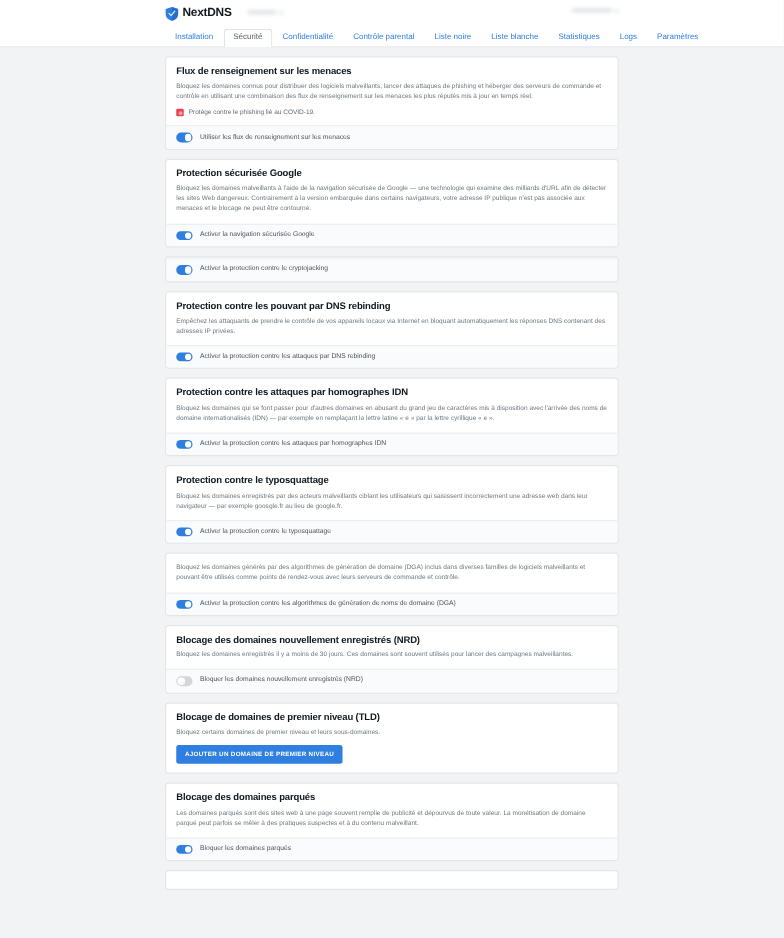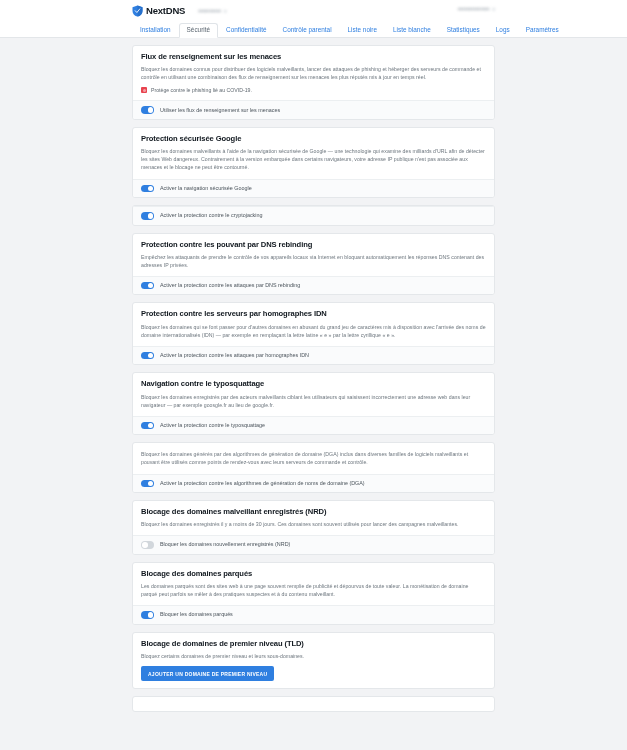--- a/index.html
+++ b/index.html
@@ -255,33 +255,33 @@
         </div>
         <div class="card-footer">
           <div class="toggle">
             <span class="knob"></span>
           </div>
           <span class="toggle-label">Activer la protection contre les attaques par DNS rebinding</span>
         </div>
       </div>
       <div class="card">
         <div class="card-body">
-          <div class="card-title">Protection contre les serveurs par homographes IDN</div>
+          <div class="card-title">Protection contre les attaques par homographes IDN</div>
           <div class="card-desc">Bloquez les domaines qui se font passer pour d'autres domaines en abusant du grand jeu de caractères mis à disposition avec l'arrivée des noms de domaine internationalisés (IDN) — par exemple en remplaçant la lettre latine « e » par la lettre cyrillique « е ».</div>
         </div>
         <div class="card-footer">
           <div class="toggle">
             <span class="knob"></span>
           </div>
           <span class="toggle-label">Activer la protection contre les attaques par homographes IDN</span>
         </div>
       </div>
       <div class="card">
         <div class="card-body">
-          <div class="card-title">Navigation contre le typosquattage</div>
+          <div class="card-title">Protection contre le typosquattage</div>
           <div class="card-desc">Bloquez les domaines enregistrés par des acteurs malveillants ciblant les utilisateurs qui saisissent incorrectement une adresse web dans leur navigateur — par exemple goosgle.fr au lieu de google.fr.</div>
         </div>
         <div class="card-footer">
           <div class="toggle">
             <span class="knob"></span>
           </div>
           <span class="toggle-label">Activer la protection contre le typosquattage</span>
         </div>
       </div>
       <div class="card">
@@ -290,43 +290,43 @@
         </div>
         <div class="card-footer">
           <div class="toggle">
             <span class="knob"></span>
           </div>
           <span class="toggle-label">Activer la protection contre les algorithmes de génération de noms de domaine (DGA)</span>
         </div>
       </div>
       <div class="card">
         <div class="card-body">
-          <div class="card-title">Blocage des domaines malveillant enregistrés (NRD)</div>
+          <div class="card-title">Blocage des domaines nouvellement enregistrés (NRD)</div>
           <div class="card-desc">Bloquez les domaines enregistrés il y a moins de 30 jours. Ces domaines sont souvent utilisés pour lancer des campagnes malveillantes.</div>
         </div>
         <div class="card-footer">
           <div class="toggle off">
             <span class="knob"></span>
           </div>
           <span class="toggle-label">Bloquer les domaines nouvellement enregistrés (NRD)</span>
         </div>
+      </div>
+      <div class="card">
+        <div class="card-body"><div class="card-title">Blocage de domaines de premier niveau (TLD)</div><div class="card-desc">Bloquez certains domaines de premier niveau et leurs sous-domaines.</div><button class="btn-primary">Ajouter un domaine de premier niveau</button></div>
       </div>
       <div class="card">
         <div class="card-body">
           <div class="card-title">Blocage des domaines parqués</div>
           <div class="card-desc">Les domaines parqués sont des sites web à une page souvent remplie de publicité et dépourvus de toute valeur. La monétisation de domaine parqué peut parfois se mêler à des pratiques suspectes et à du contenu malveillant.</div>
         </div>
         <div class="card-footer">
           <div class="toggle">
             <span class="knob"></span>
           </div>
           <span class="toggle-label">Bloquer les domaines parqués</span>
         </div>
       </div>
       <div class="card">
-        <div class="card-body"><div class="card-title">Blocage de domaines de premier niveau (TLD)</div><div class="card-desc">Bloquez certains domaines de premier niveau et leurs sous-domaines.</div><button class="btn-primary">Ajouter un domaine de premier niveau</button></div>
-      </div>
-      <div class="card">
         <div class="card-body"></div>
       </div>
     </div>
 
 </div>
 
 </body></html>

